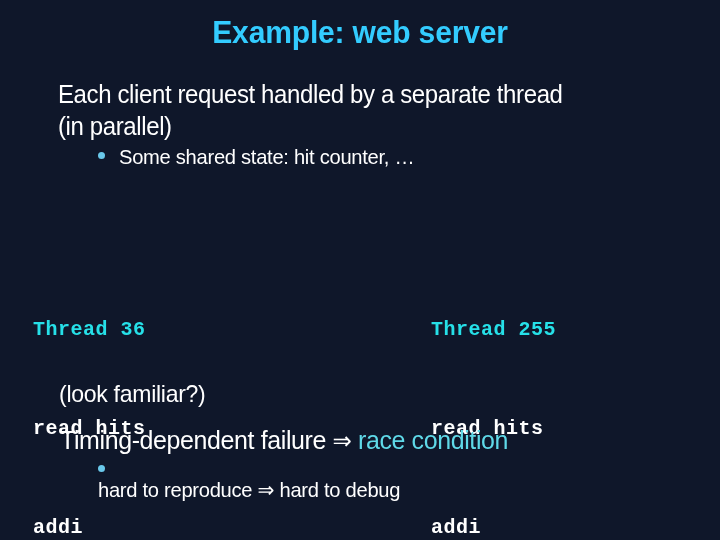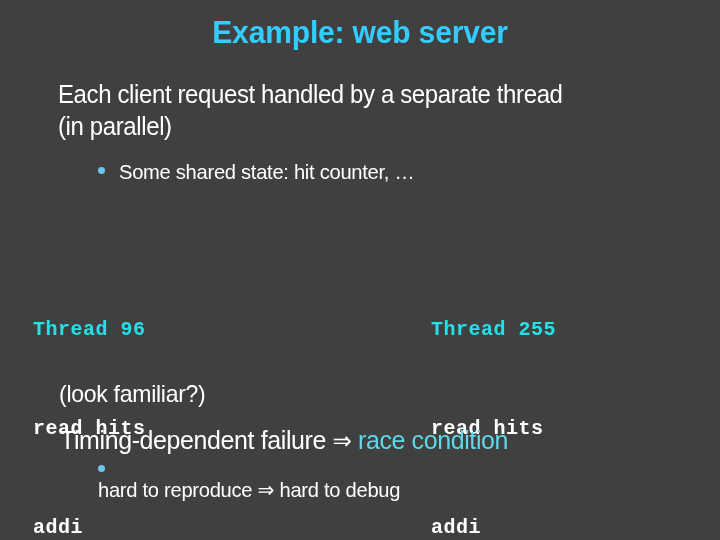--- a/index.html
+++ b/index.html
@@ -5,21 +5,21 @@
 <style>
   html, body {
     margin: 0;
     padding: 0;
     background: #000000;
   }
   #slide {
     position: relative;
     width: 720px;
     height: 540px;
-    background: #404040;
+    background: #0f172a;
     overflow: hidden;
     font-family: "Liberation Sans", sans-serif;
     -webkit-font-smoothing: antialiased;
   }
 
   
   .slide-title {
     position: absolute;
     left: 0;
     top: 14px;
@@ -76,21 +76,21 @@
   .bullet-text {
     font-family: "Liberation Sans", sans-serif;
     font-size: 21px;
     line-height: 26px;
     color: #ffffff;
     letter-spacing: -0.3px;
     display: inline-block;
     transform: scaleX(0.96);
     transform-origin: left center;
   }
-  .bullet-row.b1 { top: 159px; }
+  .bullet-row.b1 { top: 144px; }
   .bullet-row.b2 { top: 470px; flex-direction: column; }
 
   
   .code-col {
     position: absolute;
     font-family: "Liberation Mono", "DejaVu Sans Mono", monospace;
     font-size: 20px;
     font-weight: 700;
     line-height: 33px;
     color: #ffffff;
@@ -144,21 +144,21 @@
   <div class="body-line l1">Each client request handled by a separate thread</div>
 
   <div class="body-line l2">(in parallel)</div>
 
   <div class="bullet-row b1">
     <span class="bullet-dot"></span>
     <span class="bullet-text">Some shared state: hit counter, …</span>
   </div>
 
   <div class="code-col left">
-    <span class="code-head">Thread 96</span>
+    <span class="code-head">Thread 36</span>
     <span class="code-line">read hits</span>
     <span class="code-line">addi</span>
     
   </div>
 
   <div class="code-col right">
     <span class="code-head">Thread 255</span>
     <span class="code-line">read hits</span>
     <span class="code-line">addi</span>
     

